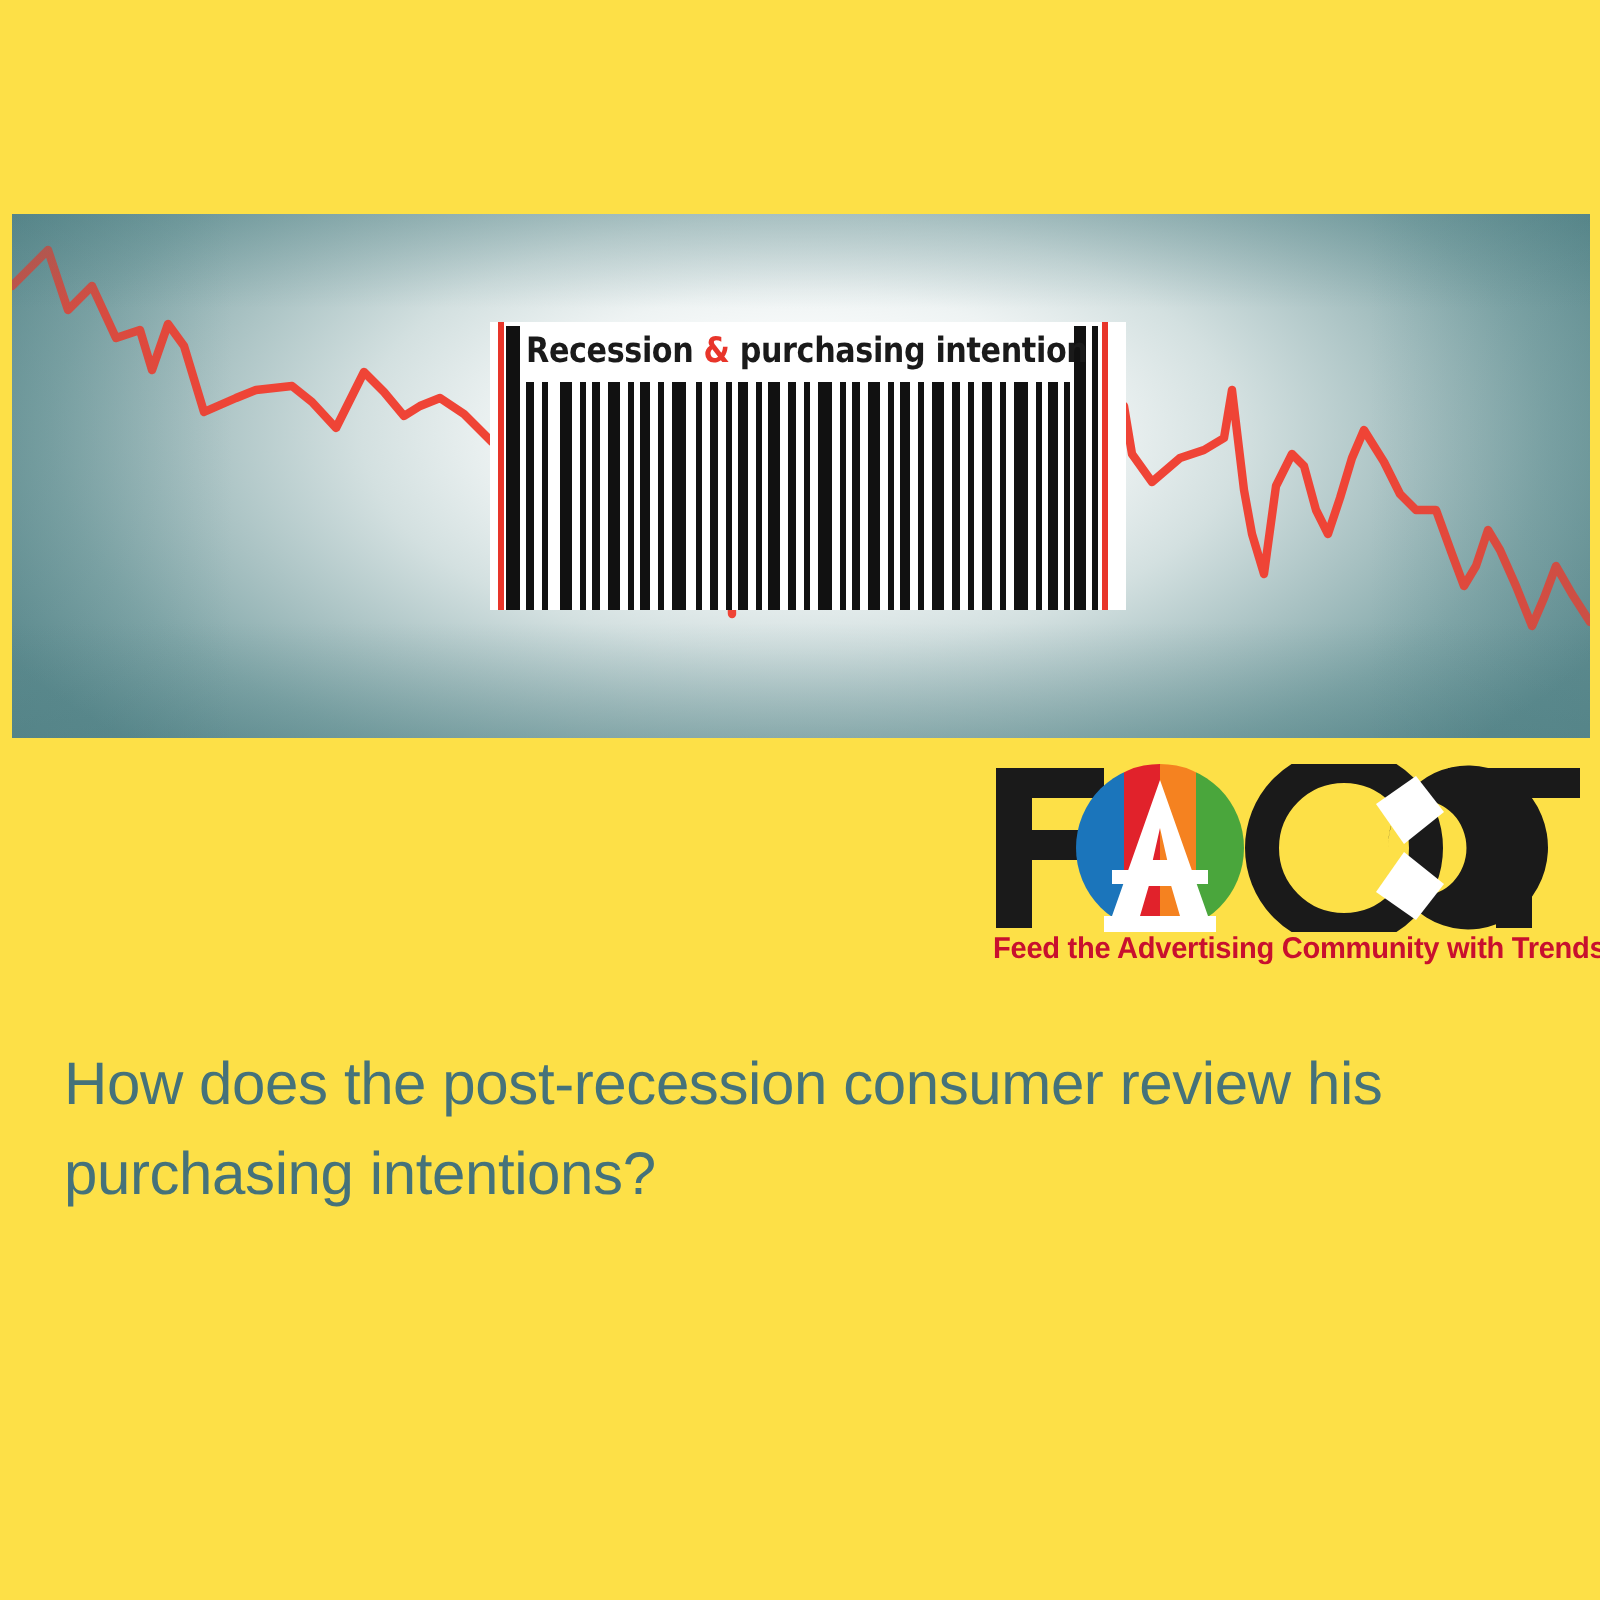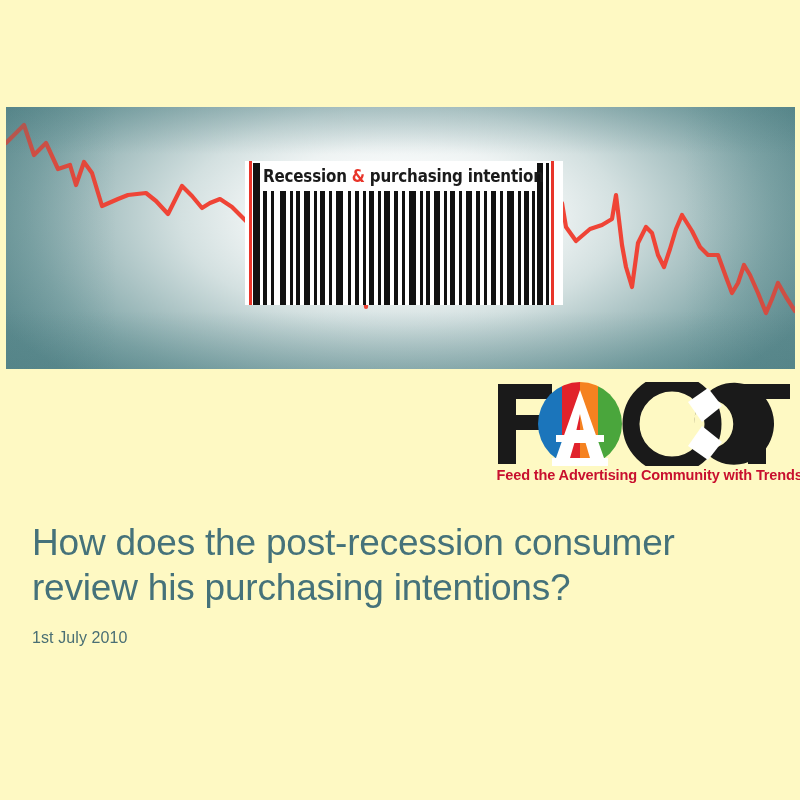--- a/index.html
+++ b/index.html
@@ -14,21 +14,21 @@
     position: relative;
     overflow: hidden;
     font-family: "Liberation Sans", sans-serif;
     -webkit-font-smoothing: antialiased;
   }
 
   
   #slide {
     position: absolute;
     inset: 0;
-    background: #fef9c3;
+    background: #fde047;
   }
 
   
   #hero-banner {
     position: absolute;
     left: 6px;
     top: 107px;
     width: 789px;
     height: 262px;
     overflow: hidden;
@@ -160,21 +160,21 @@
   #title-block {
     position: absolute;
     left: 32px;
     top: 520px;
     width: 730px;
   }
   #slide-title {
     margin: 0;
     font-family: "Liberation Sans", sans-serif;
     font-weight: 400;
-    font-size: 37px;
+    font-size: 30px;
     line-height: 45px;
     color: #45727a;
     letter-spacing: -0.2px;
   }
   #slide-date {
     margin: 18px 0 0 0;
     font-family: "Liberation Sans", sans-serif;
     font-weight: 400;
     font-size: 16px;
     line-height: 20px;
@@ -283,16 +283,15 @@
       <g>
         <path d="M232 2 h66 v15 h-24 v65 h-18 v-65 h-24 z" fill="#1a1a1a"></path>
       </g>
     </svg>
 
     <div id="fact-tagline">Feed the Advertising Community with Trends</div>
   </div>
 
   <div id="title-block">
     <h1 id="slide-title">How does the post-recession consumer review his purchasing intentions?</h1>
-    <p id="slide-date">1st July 2010</p>
   </div>
 
 </div>
 
 </body></html>

